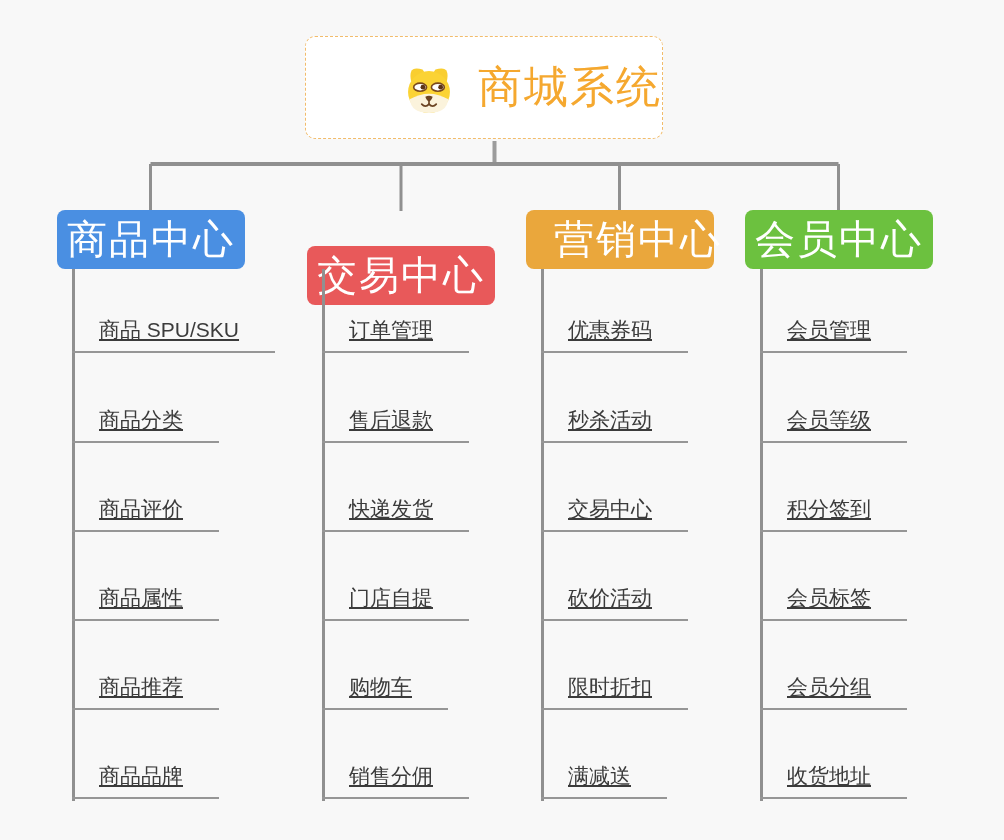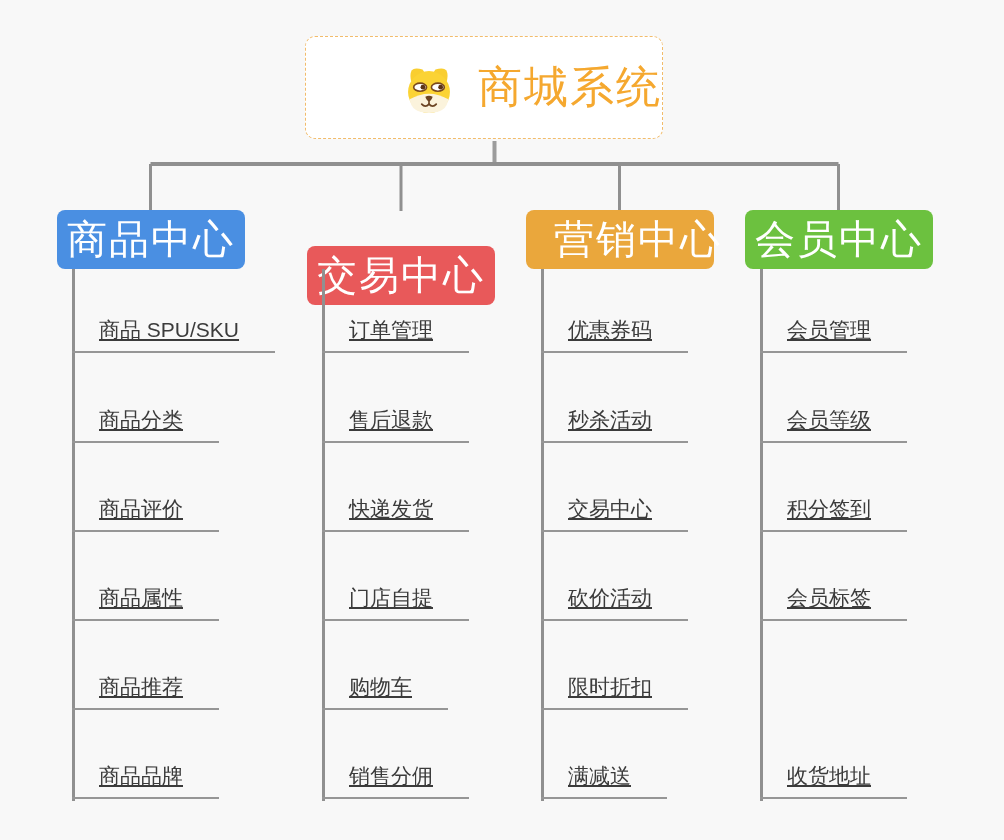--- a/index.html
+++ b/index.html
@@ -119,16 +119,17 @@
 
   <div class="branch" style="left:745px">
     <div class="cat-node" style="background: rgb(108, 193, 63); align-items: center;">
       <span class="cat-label">会员中心</span>
     </div>
     <div class="trunk"></div>
     <div class="leaf leaf-0">会员管理</div>
     <div class="leaf leaf-1">会员等级</div>
     <div class="leaf leaf-2">积分签到</div>
     <div class="leaf leaf-3">会员标签</div>
+    <div class="leaf leaf-4">会员分组</div>
     <div class="leaf leaf-5">收货地址</div>
   </div>
 
 </div>
 
 </body></html>

